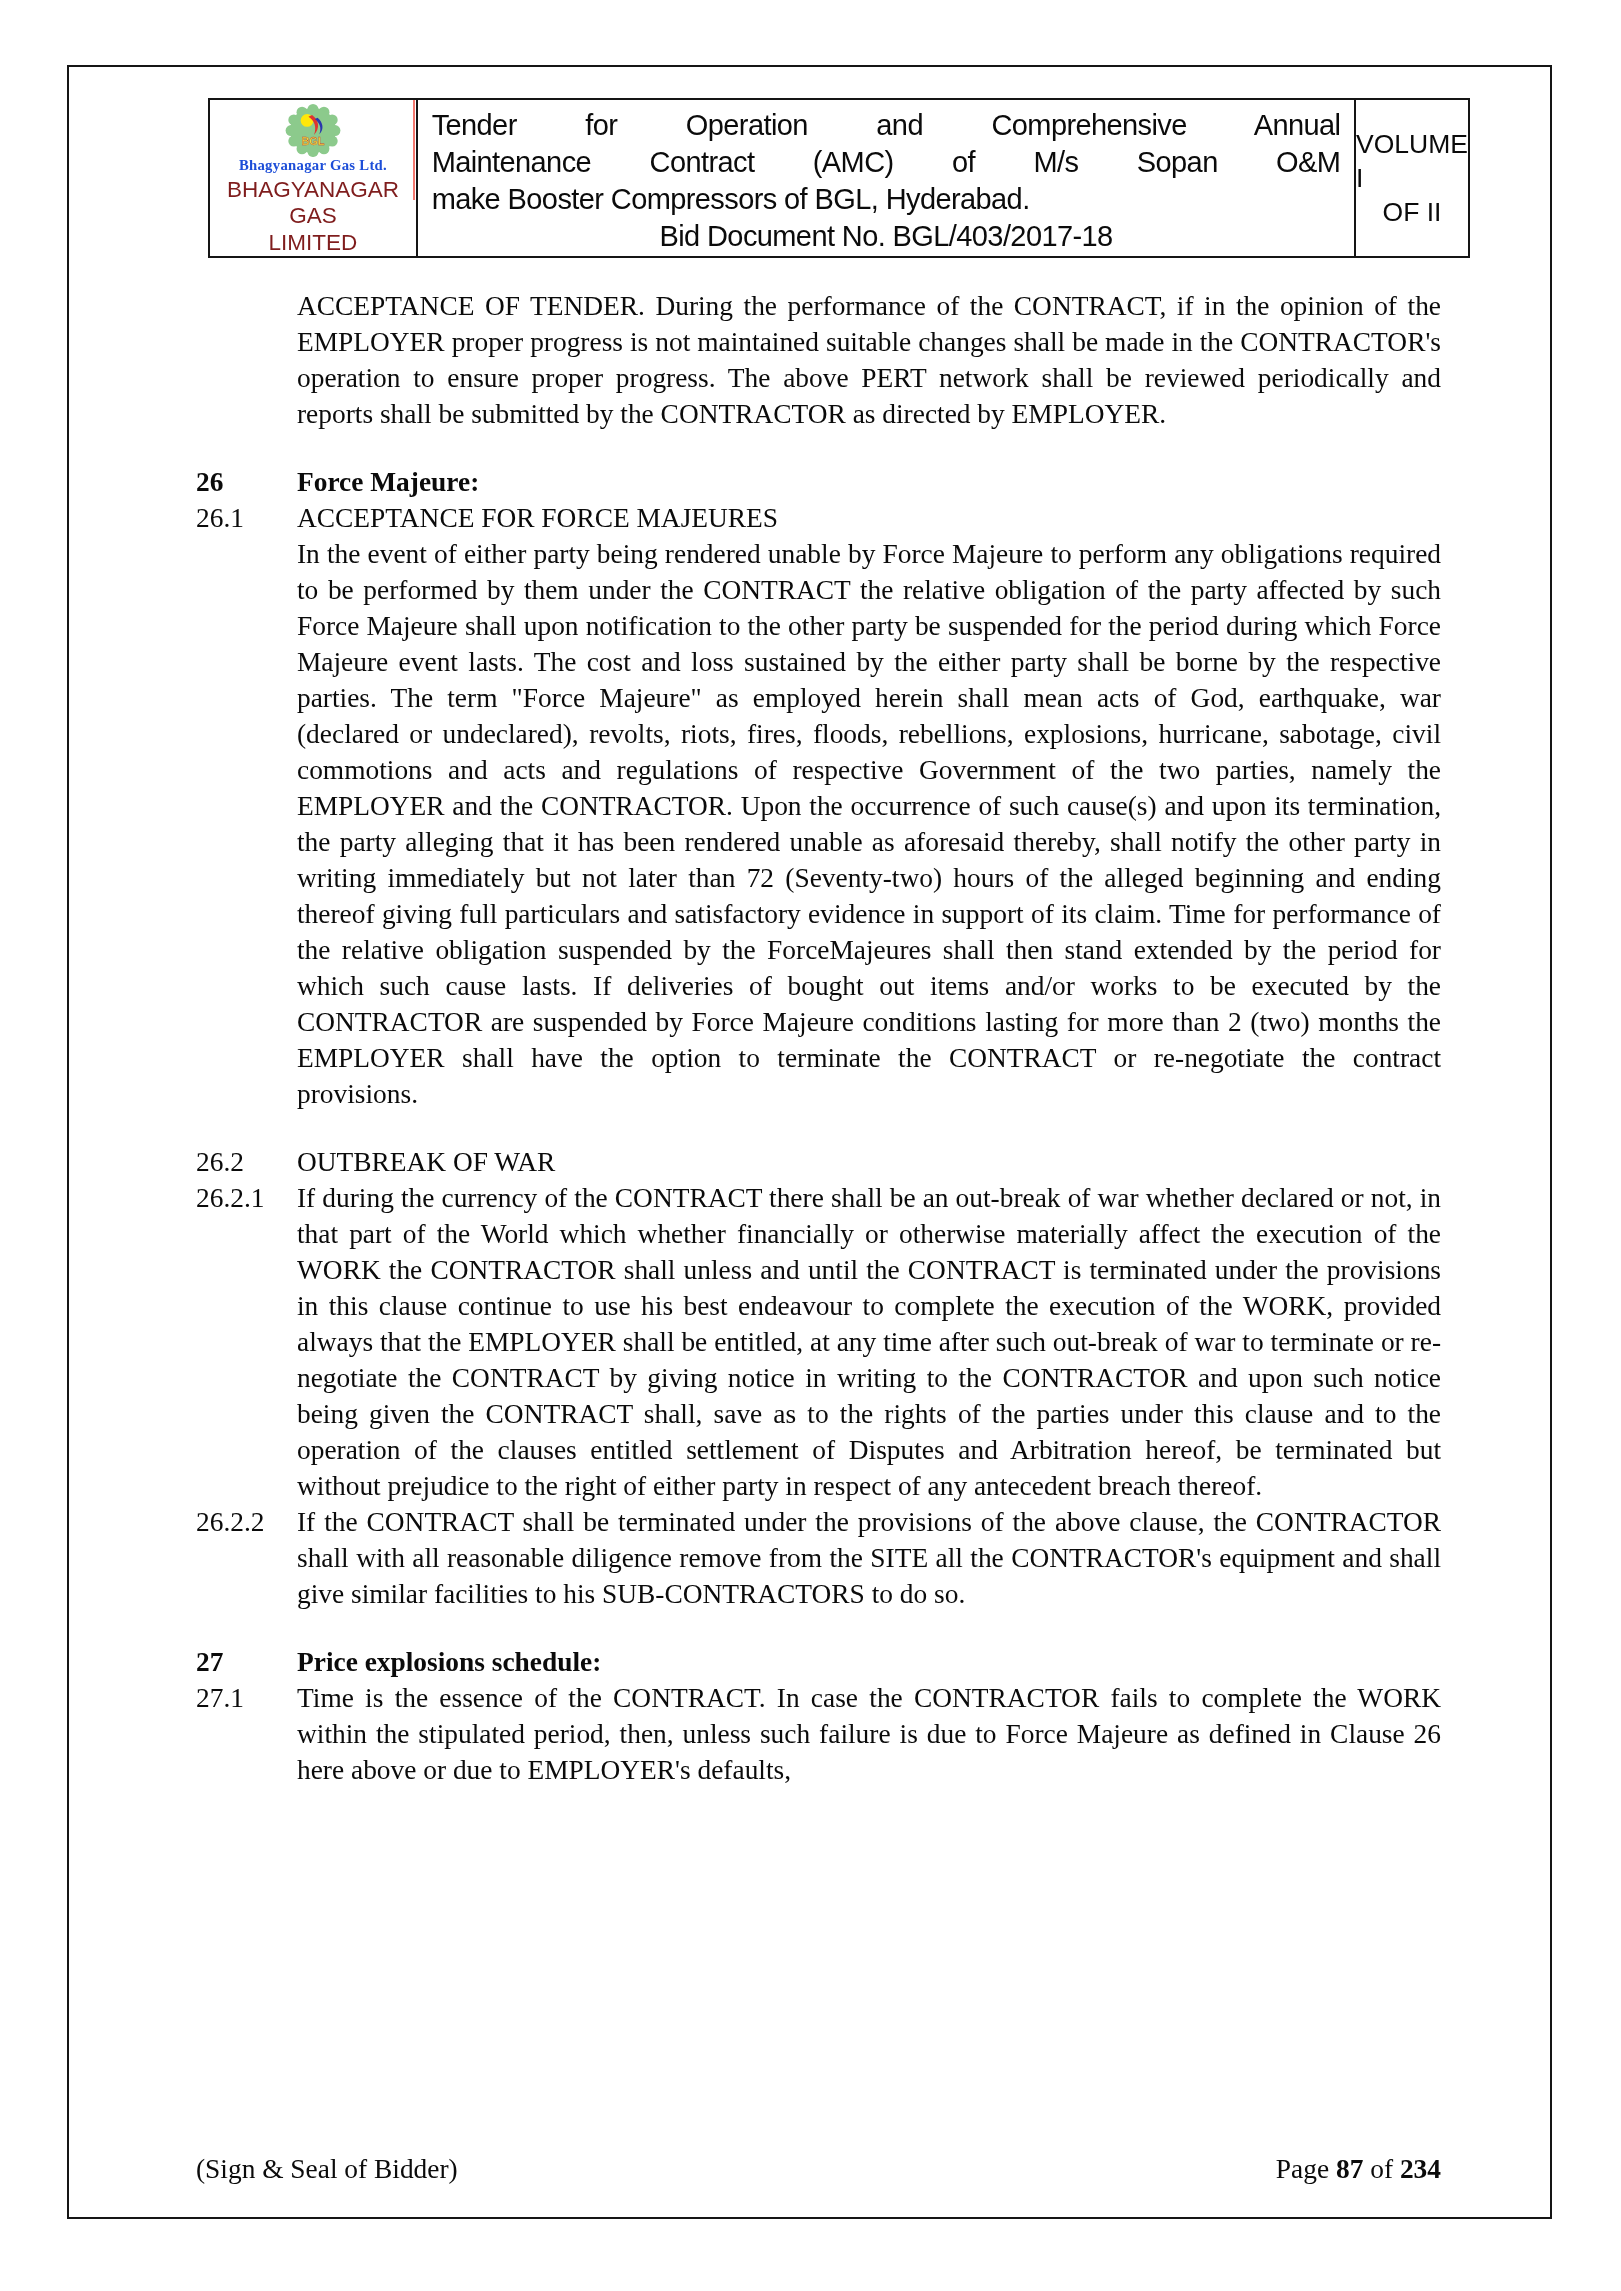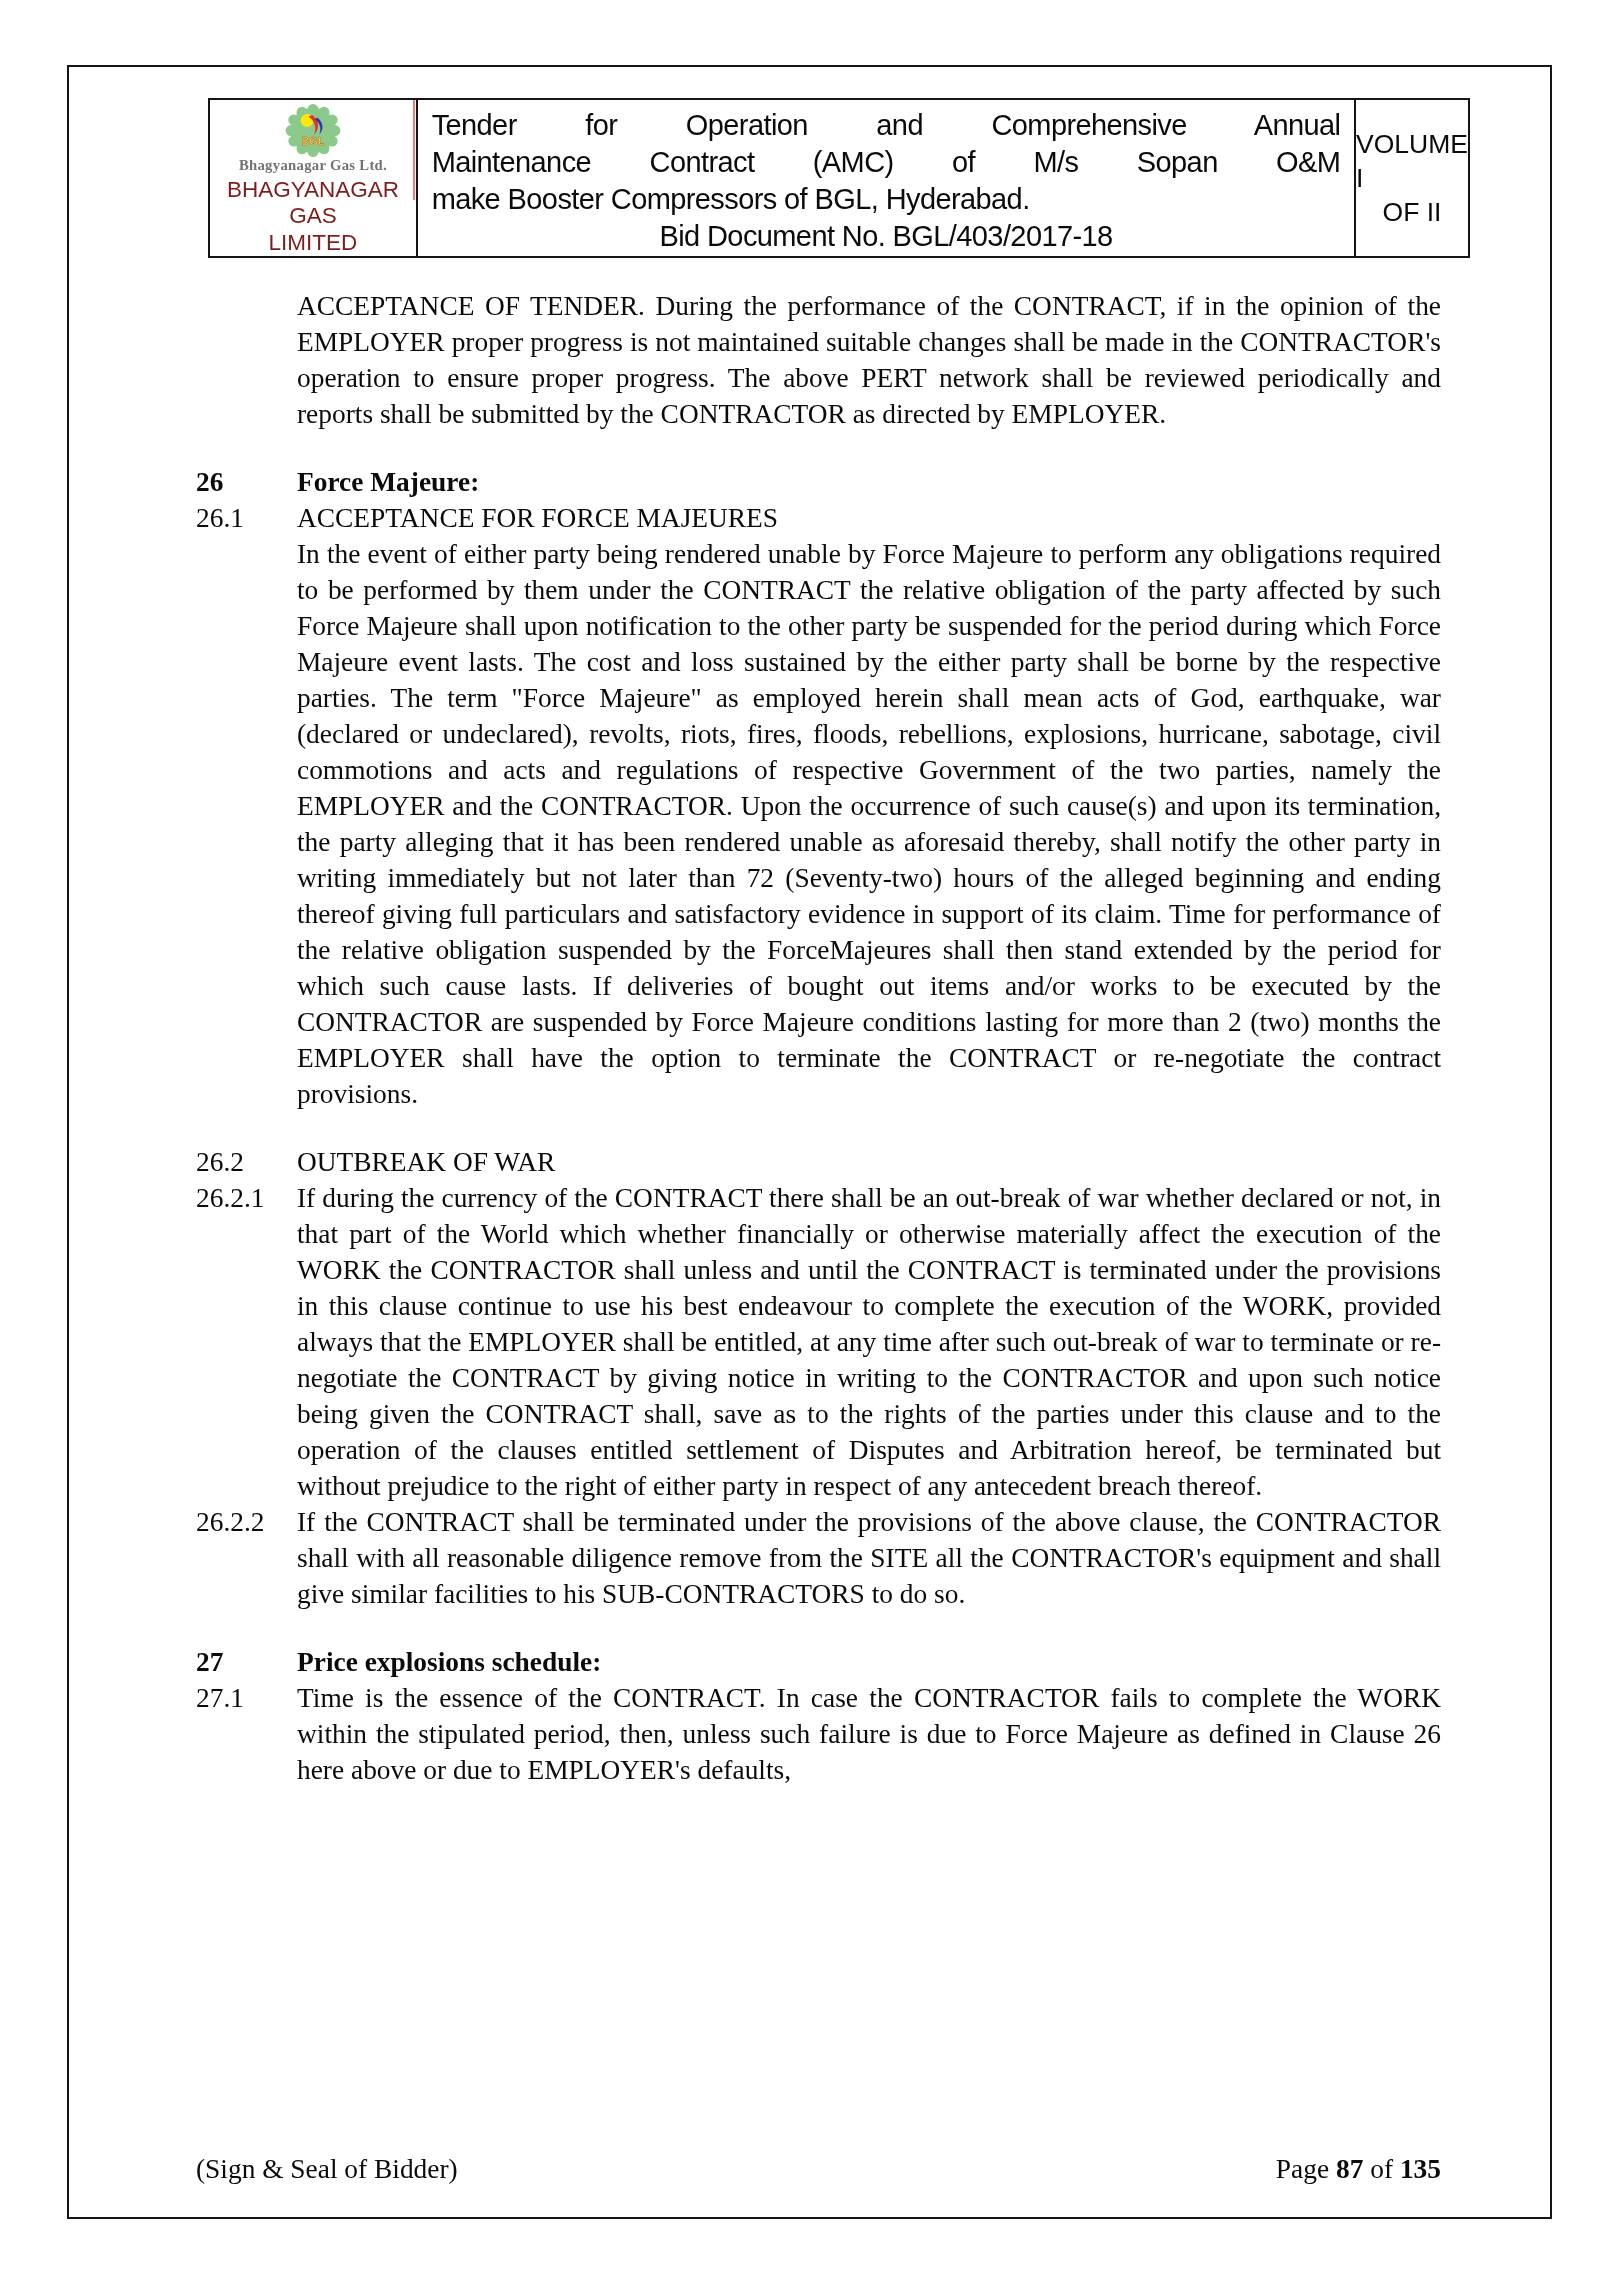--- a/index.html
+++ b/index.html
@@ -17,21 +17,21 @@
     border:2px solid #151515; box-sizing:border-box; display:flex; background:#fff;
   }
   .cell { box-sizing:border-box; }
   .logo-cell {
     width:219px; border-right:2px solid #151515; position:relative;
     display:flex; flex-direction:column; align-items:center; padding-top:3.9px;
   }
   .red-line { position:absolute; left:203px; top:0; width:2px; height:100px; background:#f4786f; }
   .logo-sub {
     font-family:"Liberation Serif", serif; font-weight:bold;
-    font-size:14.7px; line-height:16.7px; color:#737373; letter-spacing:0.3px;
+    font-size:14.7px; line-height:16.7px; color:#1d4ed8; letter-spacing:0.3px;
   }
   .logo-company {
     font-family:"Liberation Sans", sans-serif; font-size:22.5px; line-height:26.5px;
     text-align:center; margin-top:2.9px; color:#7f1d1d;
   }
   .title-cell {
     width:987px; border-right:2px solid #151515; padding:6.9px 13.7px 0 13.7px;
     font-family:"Liberation Sans", sans-serif; font-size:29px; line-height:37px;
     letter-spacing:-0.6px; color:#0b0b0b;
   }
@@ -151,17 +151,17 @@
       <span>Time is the essence of the CONTRACT. In case the CONTRACTOR fails to complete the WORK within the stipulated period, then, unless such failure is due to Force Majeure as defined in Clause 26 here above or due to EMPLOYER's defaults,</span>
     </div>
   </div>
 
   <div class="footer">
     <div>(Sign &amp; Seal of Bidder)</div>
     <div class="pagenum">
       <span>Page</span>
       <span class="bold">87</span>
       <span>of</span>
-      <span class="bold">135</span>
+      <span class="bold">234</span>
     </div>
   </div>
 </div>
 
 
 </body></html>

